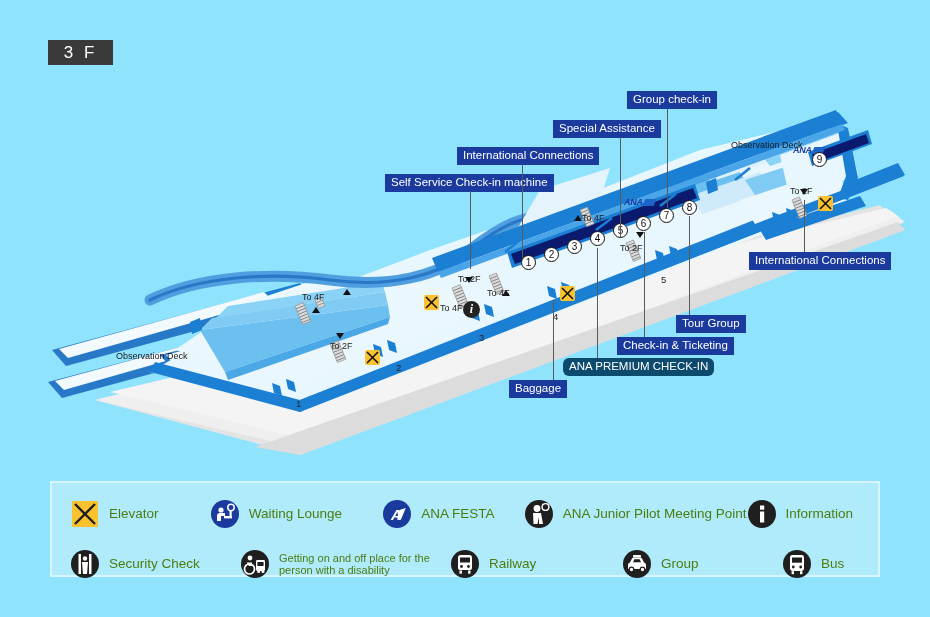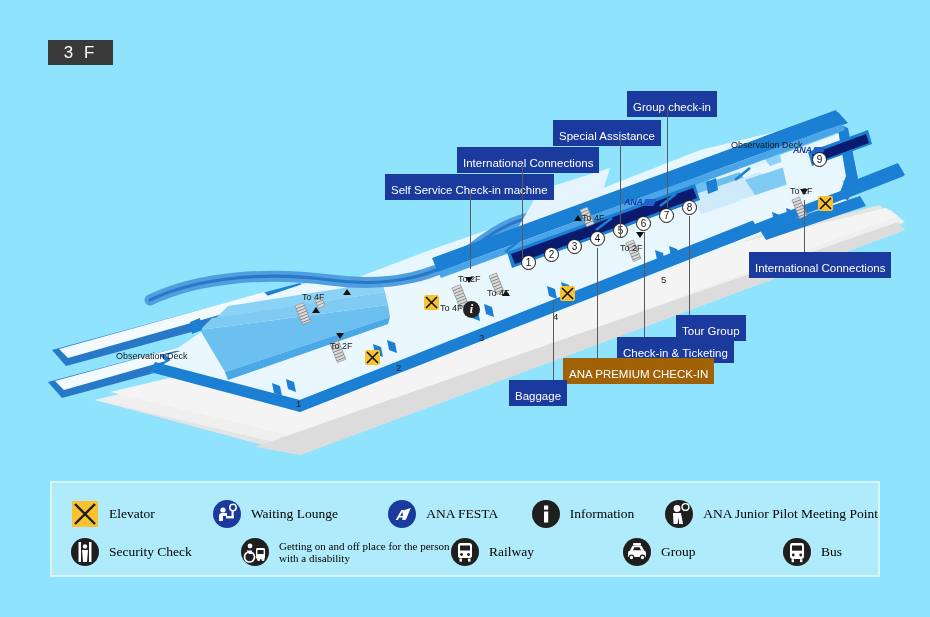--- a/index.html
+++ b/index.html
@@ -26,26 +26,26 @@
 
   
   #map-svg{position:absolute;left:0;top:0;}
 
   
   .callout{
     position:absolute;
     background:#1a3a9e;
     color:#ffffff;
     font-size:11.5px;
-    padding:10px 6px 3px 6px;
+    padding:2px 6px 3px 6px;
     white-space:nowrap;
     line-height:13px;
     box-sizing:border-box;
   }
-  .callout.accent{background:#a16207;}
+  .callout.accent{background:#0c4a6e;border-radius:6px;}
   .leader{
     position:absolute;
     width:1px;
     background:#5a5a5a;
   }
 
   
   .maptext{
     position:absolute;
     font-size:9px;
@@ -103,36 +103,35 @@
     width:830px;height:96px;
     background:#b0ebfb;
     border:2px solid #d8f5fd;
     box-sizing:border-box;
   }
   .legend-row{
     position:absolute;left:0;width:100%;
     display:flex;
   }
   .legend-row.r1{top:16px;}
-  .legend-row.r2{top:54px;}
+  .legend-row.r2{top:66px;}
   .legend-item{
     display:flex;align-items:center;
     box-sizing:border-box;
   }
   .legend-item .licon{
     width:30px;height:30px;
     flex:0 0 30px;
     margin-right:9px;
     position:relative;
   }
   .legend-item .ltext{
-    font-size:13.5px;color:#000000;
+    font-size:13.5px;color:#4d7c0f;
     line-height:14px;
     white-space:nowrap;
-    font-family:Liberation Serif, serif;
   }
   .legend-item .ltext.two{font-size:11px;line-height:12px;white-space:normal;}
 </style>
 </head>
 <body>
 
 <div id="stage">
 
   <div class="floor-badge">3 F</div>
 
@@ -476,41 +475,41 @@
         <span class="licon">
           <svg width="30" height="30">
             <circle cx="15" cy="15" r="14" fill="#1a3a9e"></circle>
             <text x="9" y="21" font-family="Liberation Sans, sans-serif" font-size="15" font-weight="bold" font-style="italic" fill="#ffffff">A</text>
             <polygon points="19,11 25,9 22,20 18,21" fill="#ffffff" transform="skewX(-8)"></polygon>
           </svg>
         </span>
         <span class="ltext">ANA FESTA</span>
       </div>
 
-      <div class="legend-item" style="width:160px;">
-        <span class="licon">
-          <svg width="30" height="30">
-            <circle cx="15" cy="15" r="14" fill="#1f1f1f"></circle>
-            <rect x="13" y="6.5" width="4.2" height="4.2" fill="#ffffff"></rect>
-            <rect x="13" y="12.5" width="4.2" height="11" fill="#ffffff"></rect>
-          </svg>
-        </span>
-        <span class="ltext">Information</span>
-      </div>
-
       <div class="legend-item" style="flex:1;">
         <span class="licon">
           <svg width="30" height="30">
             <circle cx="15" cy="15" r="14" fill="#1f1f1f"></circle>
             <circle cx="13" cy="9.5" r="3.4" fill="#ffffff"></circle>
             <path d="M9,14 L17,14 L19,25 L15,25 L15,18 L13.5,25 L9.5,25 Z" fill="#ffffff"></path>
             <circle cx="21.5" cy="8" r="3.4" fill="none" stroke="#ffffff" stroke-width="1.4"></circle>
           </svg>
         </span>
         <span class="ltext">ANA Junior Pilot Meeting Point</span>
+      </div>
+
+      <div class="legend-item" style="width:160px;">
+        <span class="licon">
+          <svg width="30" height="30">
+            <circle cx="15" cy="15" r="14" fill="#1f1f1f"></circle>
+            <rect x="13" y="6.5" width="4.2" height="4.2" fill="#ffffff"></rect>
+            <rect x="13" y="12.5" width="4.2" height="11" fill="#ffffff"></rect>
+          </svg>
+        </span>
+        <span class="ltext">Information</span>
       </div>
 
     </div>
 
     <div class="legend-row r2">
 
       <div class="legend-item" style="width:188px;padding-left:18px;">
         <span class="licon">
           <svg width="30" height="30">
             <circle cx="15" cy="15" r="14" fill="#1f1f1f"></circle>

